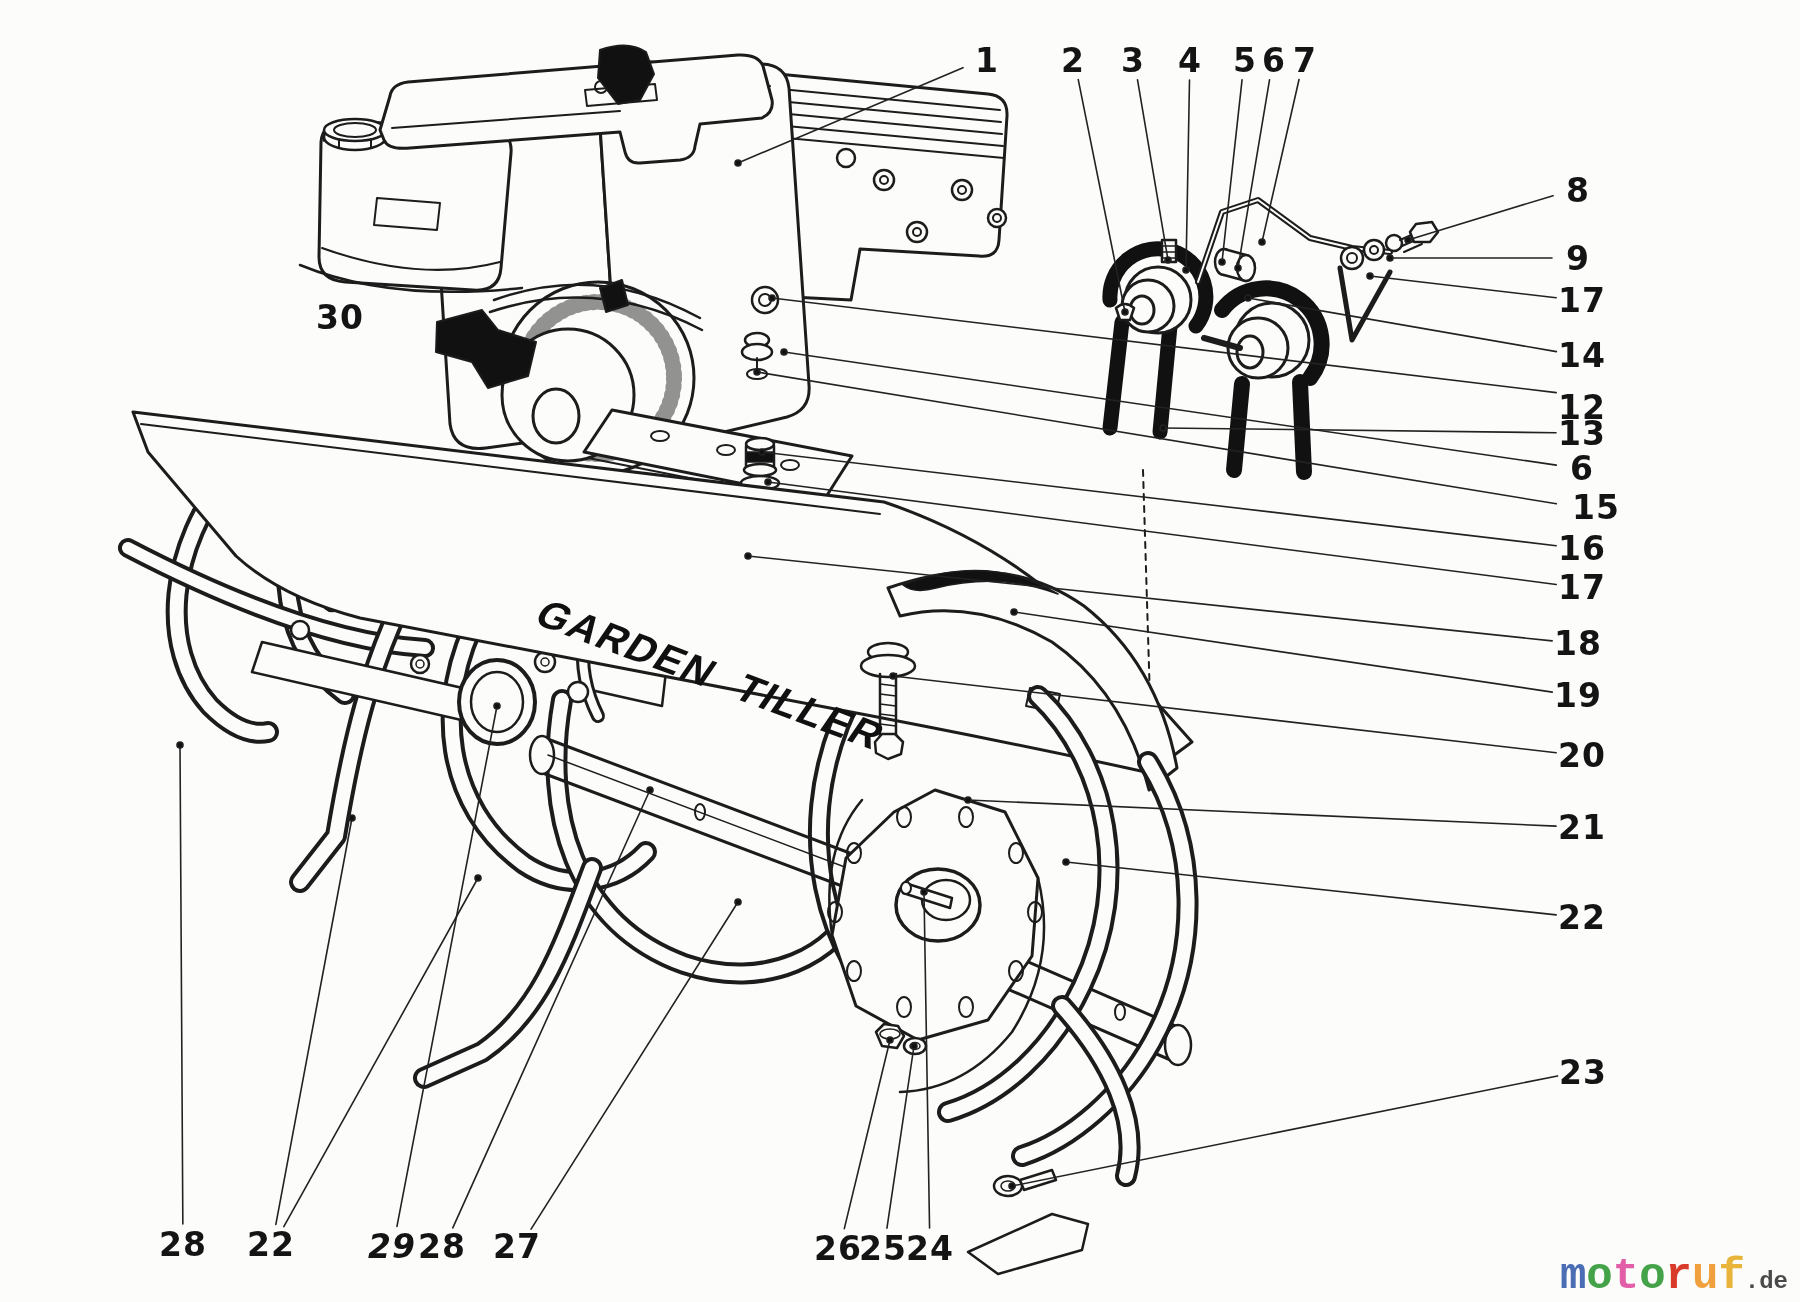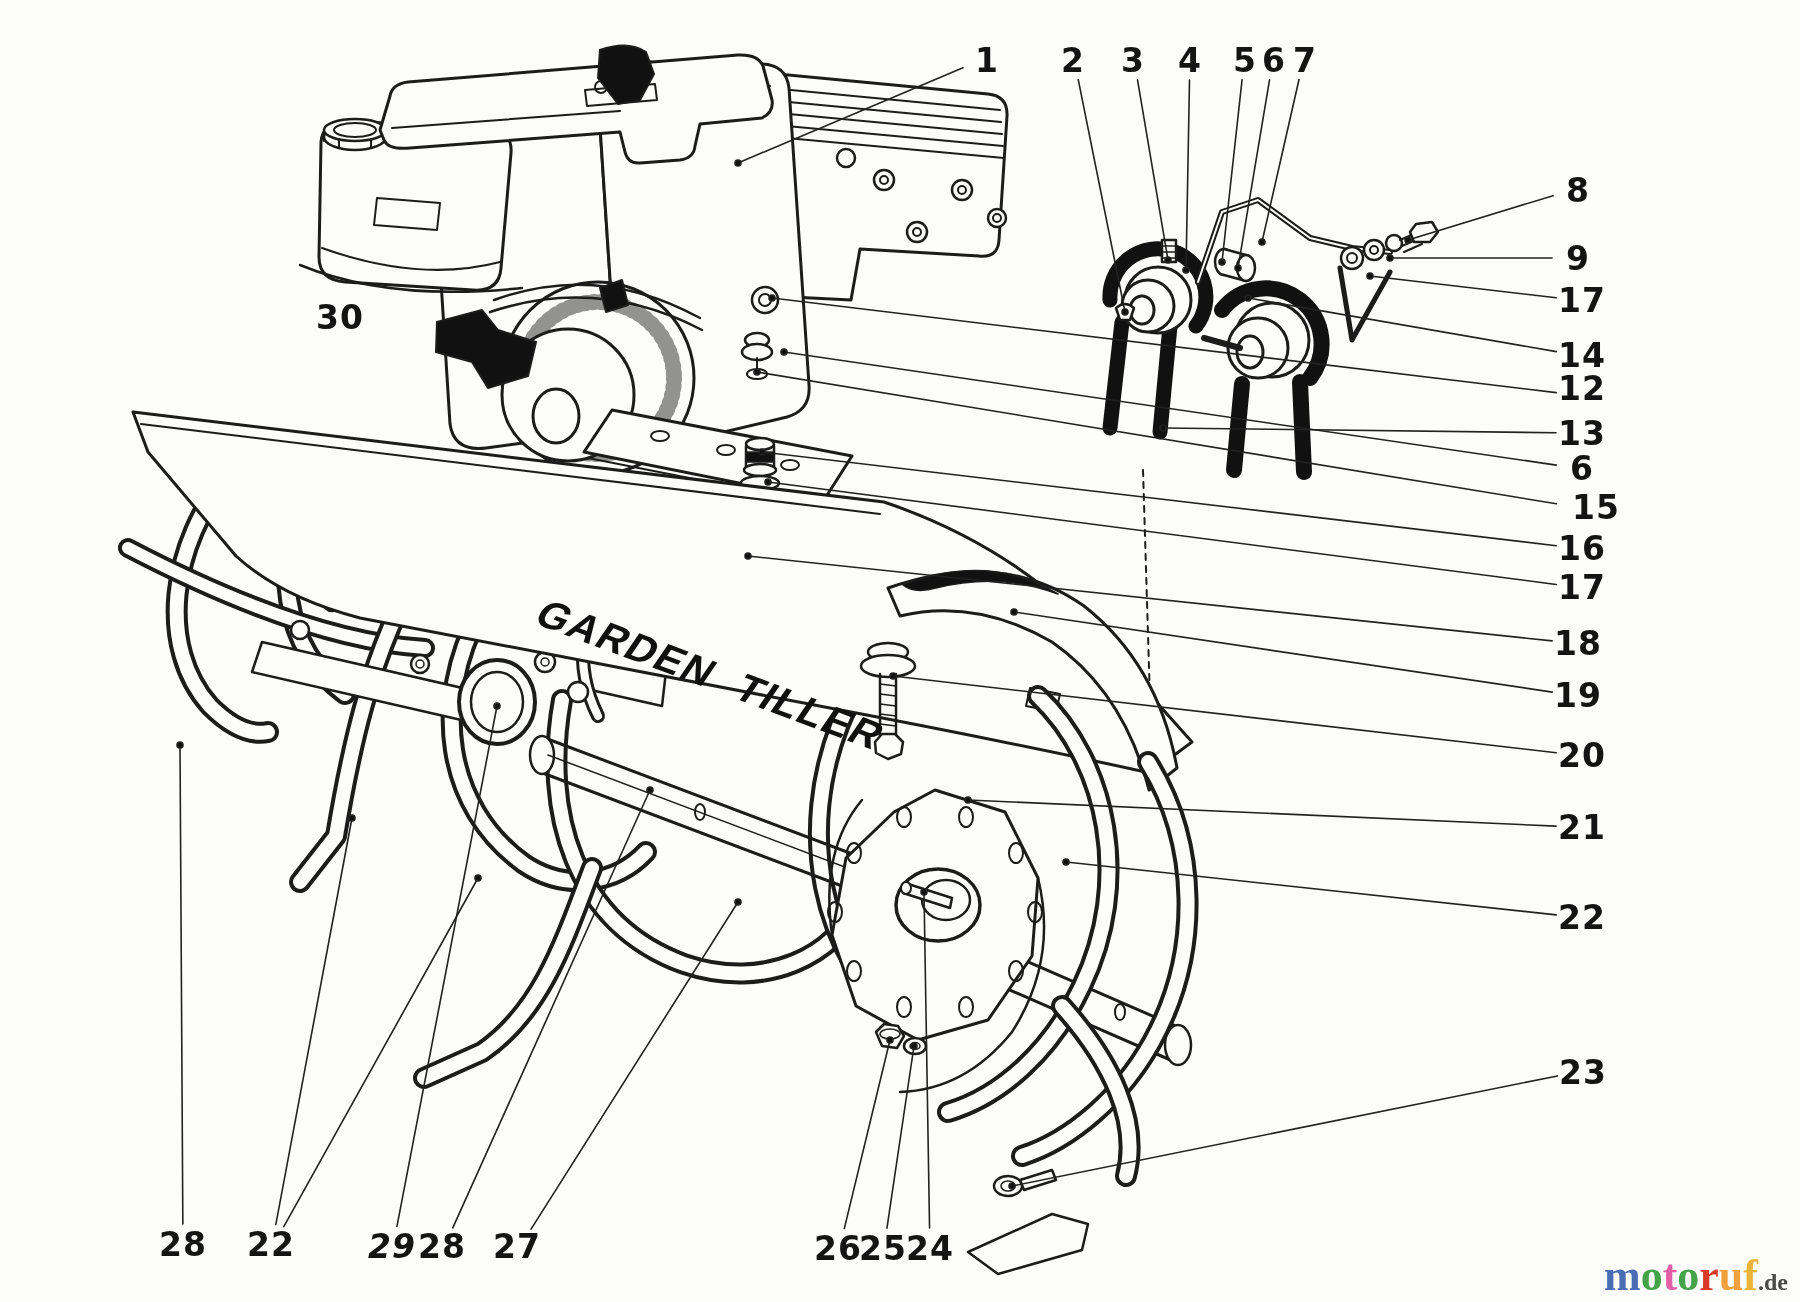--- a/index.html
+++ b/index.html
@@ -7,21 +7,21 @@
           font-family:"DejaVu Sans","Liberation Sans",sans-serif;}
   svg.art{position:absolute;left:0;top:0;width:100%;height:100%;}
   .art path,.art line,.art circle,.art ellipse,.art polyline,.art polygon{vector-effect:none;}
   .callout{position:absolute;transform:translate(-50%,-50%);font-weight:bold;font-size:33px;
            color:#141414;letter-spacing:1px;white-space:nowrap;line-height:1;
            font-family:"DejaVu Sans","Liberation Sans",sans-serif;}
   .hood-text{position:absolute;left:553px;top:592px;transform:rotate(20.5deg) skewX(-14deg);
              transform-origin:0 0;font-weight:bold;font-size:40px;letter-spacing:2px;
              word-spacing:14px;color:#101010;white-space:nowrap;
              font-family:"Liberation Sans","DejaVu Sans",sans-serif;}
-  .watermark{position:absolute;right:12px;bottom:4px;font-family:Liberation Serif, serif;
+  .watermark{position:absolute;right:12px;bottom:4px;font-family:Liberation Mono, monospace;
              font-weight:bold;font-size:44px;line-height:1;white-space:nowrap;}
   .watermark .wm-suffix{font-size:24px;color:#4a4a4a;font-weight:bold;}
 </style>
 </head>
 <body>
 
 <div class="canvas">
 
 <svg class="art" viewBox="0 0 1800 1302">
   <g fill="none" stroke="#1c1c1c" stroke-width="3" stroke-linejoin="round" stroke-linecap="round">
@@ -312,21 +312,21 @@
       <div class="callout" style="left: 1073px; top: 60px;">2</div>
       <div class="callout" style="left: 1133px; top: 60px;">3</div>
       <div class="callout" style="left: 1190px; top: 60px;">4</div>
       <div class="callout" style="left: 1245px; top: 60px;">5</div>
       <div class="callout" style="left: 1274px; top: 60px;">6</div>
       <div class="callout" style="left: 1305px; top: 60px;">7</div>
       <div class="callout" style="left: 1578px; top: 190px;">8</div>
       <div class="callout" style="left: 1578px; top: 258px;">9</div>
       <div class="callout" style="left: 1582px; top: 300px;">17</div>
       <div class="callout" style="left: 1582px; top: 355px;">14</div>
-      <div class="callout" style="left: 1582px; top: 388px;">12</div>
+      <div class="callout" style="left: 1582px; top: 407px;">12</div>
       <div class="callout" style="left: 1582px; top: 433px;">13</div>
       <div class="callout" style="left: 1582px; top: 468px;">6</div>
       <div class="callout" style="left: 1596px; top: 507px;">15</div>
       <div class="callout" style="left: 1582px; top: 548px;">16</div>
       <div class="callout" style="left: 1582px; top: 587px;">17</div>
       <div class="callout" style="left: 1578px; top: 643px;">18</div>
       <div class="callout" style="left: 1578px; top: 695px;">19</div>
       <div class="callout" style="left: 1582px; top: 755px;">20</div>
       <div class="callout" style="left: 1582px; top: 827px;">21</div>
       <div class="callout" style="left: 1582px; top: 917px;">22</div>

